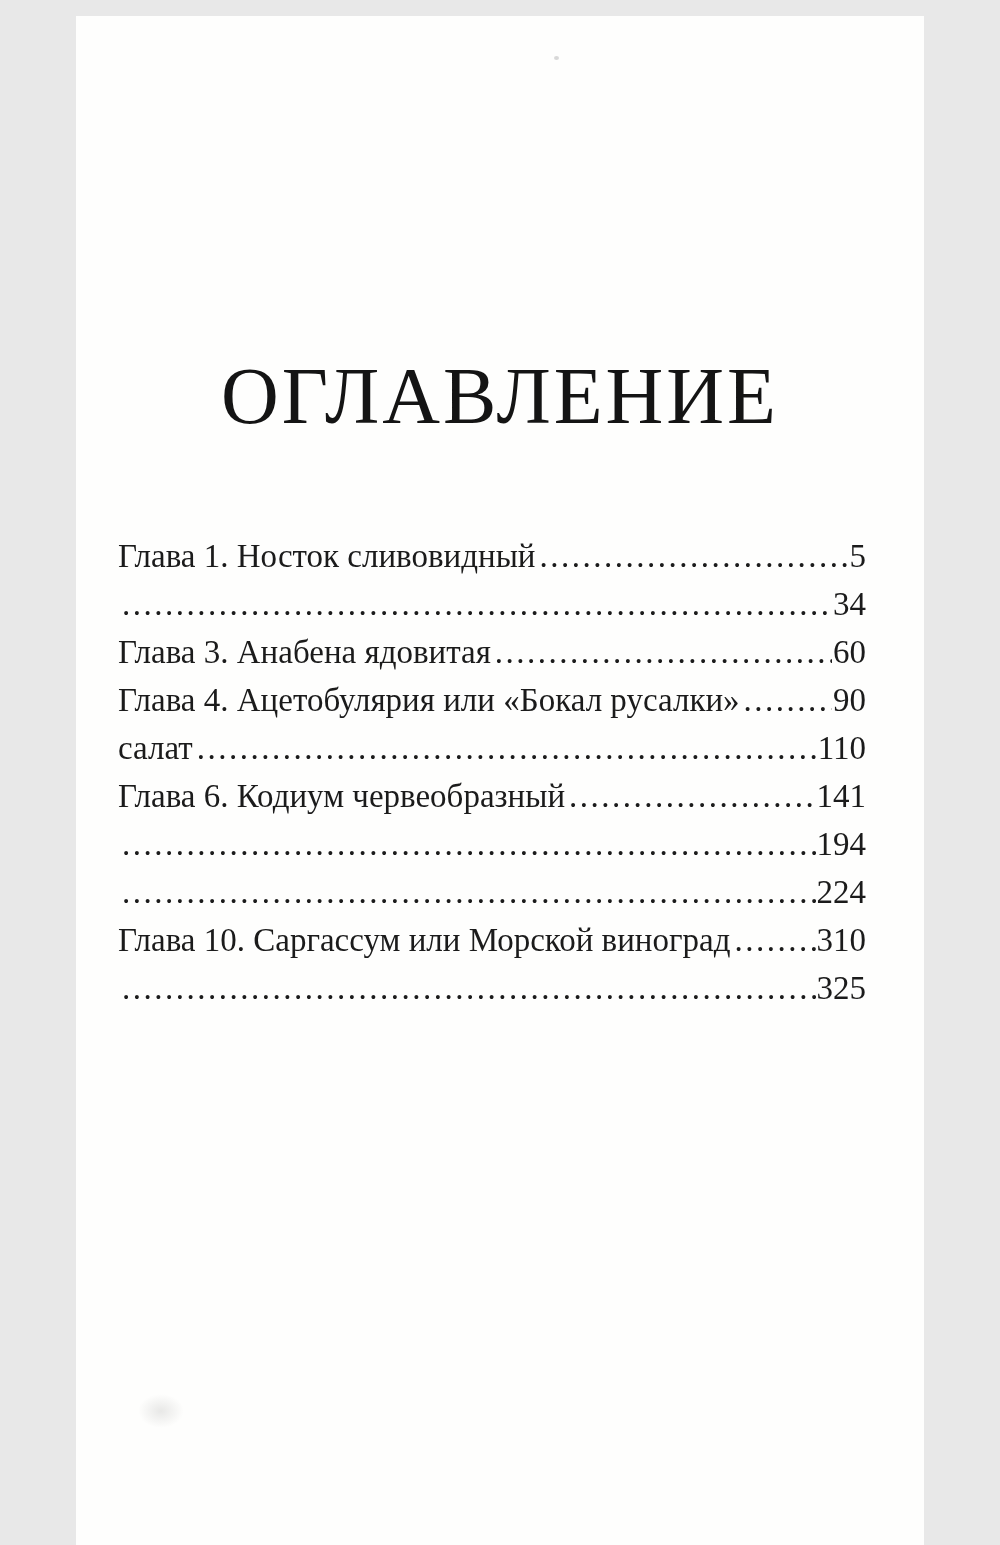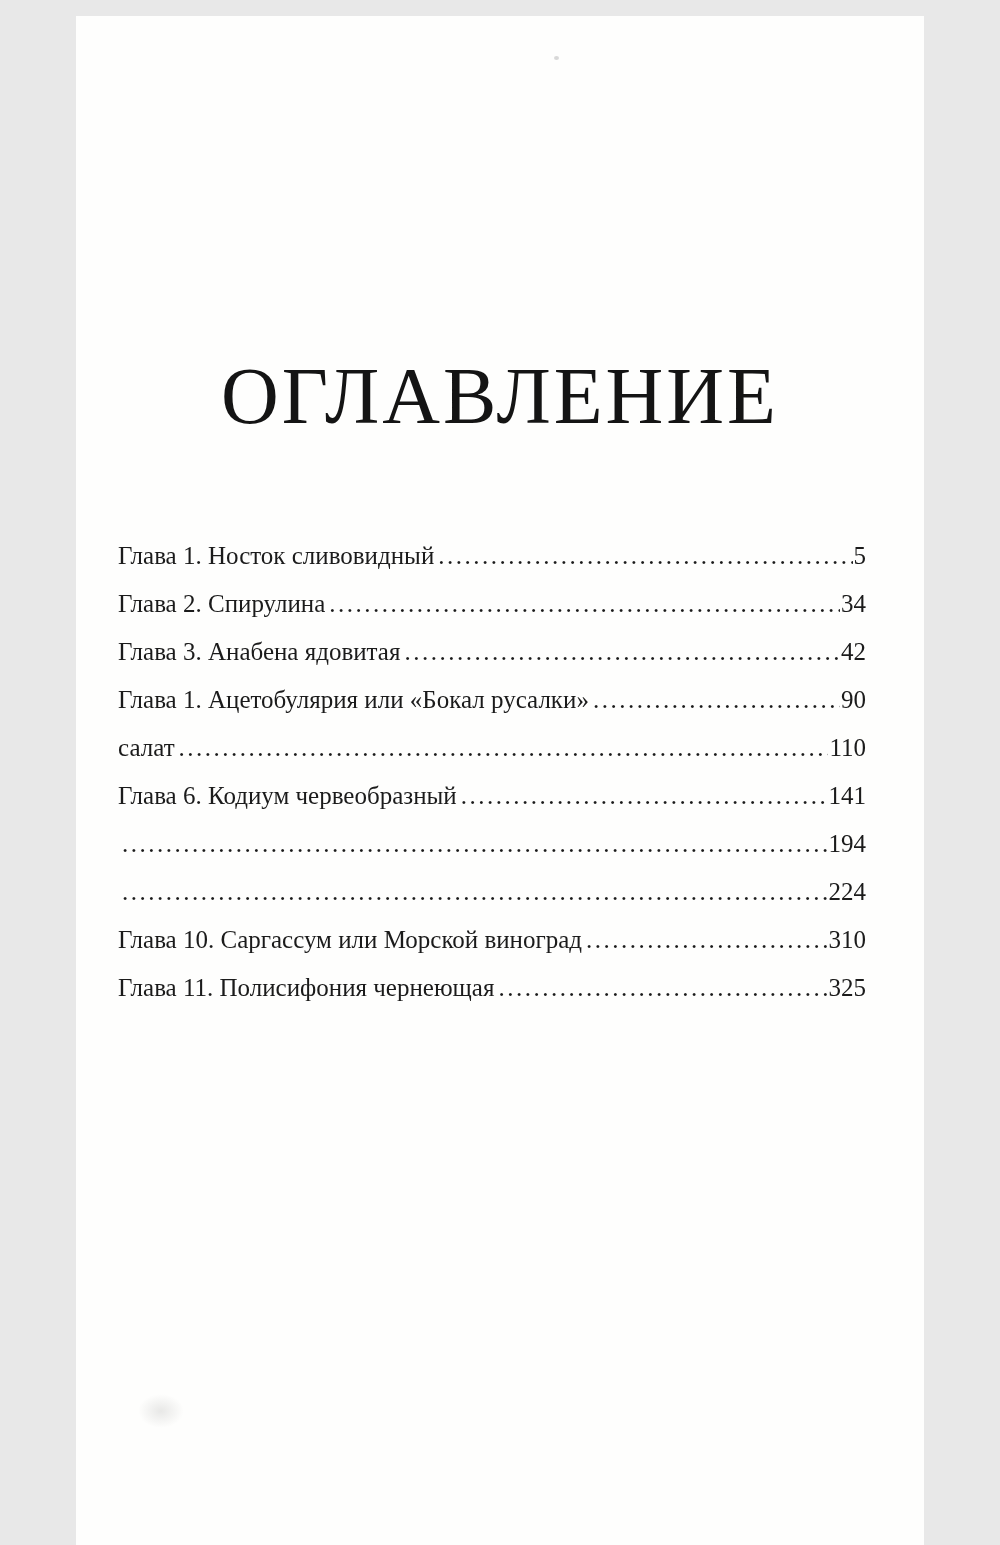--- a/index.html
+++ b/index.html
@@ -26,21 +26,21 @@
     letter-spacing: 3px;
     line-height: 1.0;
     color: #141414;
   }
   .toc {
     margin: 96px 58px 0 42px; 
   }
   .toc-row {
     display: flex;
     align-items: baseline;
-    font-size: 25px;
+    font-size: 33px;
     line-height: 48px;
     white-space: nowrap;
   }
   .toc-label {
     flex: 0 0 auto;
   }
   .leader {
     flex: 1 1 auto;
     overflow: hidden;
     white-space: nowrap;
@@ -83,33 +83,32 @@
 
   <div class="toc">
 
     <div class="toc-row">
       <span class="toc-label">Глава 1. Носток сливовидный</span>
       <span class="leader"></span>
       <span class="toc-page">5</span>
     </div>
 
     <div class="toc-row">
-      <span class="toc-label">Глава 2. Спирулина</span>
       <span class="leader"></span>
       <span class="toc-page">34</span>
     </div>
 
     <div class="toc-row">
       <span class="toc-label">Глава 3. Анабена ядовитая</span>
       <span class="leader"></span>
-      <span class="toc-page">42</span>
+      <span class="toc-page">60</span>
     </div>
 
     <div class="toc-row">
-      <span class="toc-label">Глава 1. Ацетобулярия или «Бокал русалки»</span>
+      <span class="toc-label">Глава 4. Ацетобулярия или «Бокал русалки»</span>
       <span class="leader"></span>
       <span class="toc-page">90</span>
     </div>
 
 
     <div class="toc-row">
       <span class="toc-label">салат</span>
       <span class="leader"></span>
       <span class="toc-page">110</span>
     </div>
@@ -131,21 +130,20 @@
       <span class="toc-page">224</span>
     </div>
 
     <div class="toc-row">
       <span class="toc-label">Глава 10. Саргассум или Морской виноград</span>
       <span class="leader"></span>
       <span class="toc-page">310</span>
     </div>
 
     <div class="toc-row">
-      <span class="toc-label">Глава 11. Полисифония чернеющая</span>
       <span class="leader"></span>
       <span class="toc-page">325</span>
     </div>
 
   </div>
 
   <div class="smudge"></div>
   <div class="speck"></div>
 
 </div>

